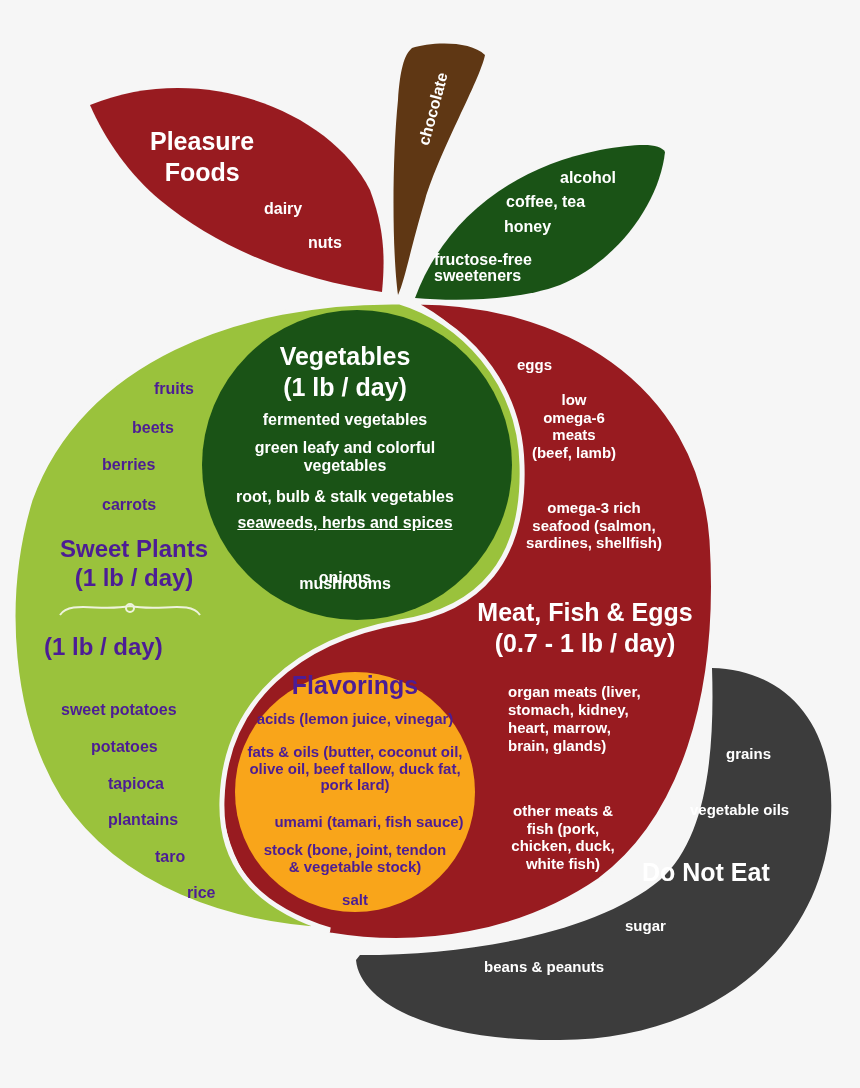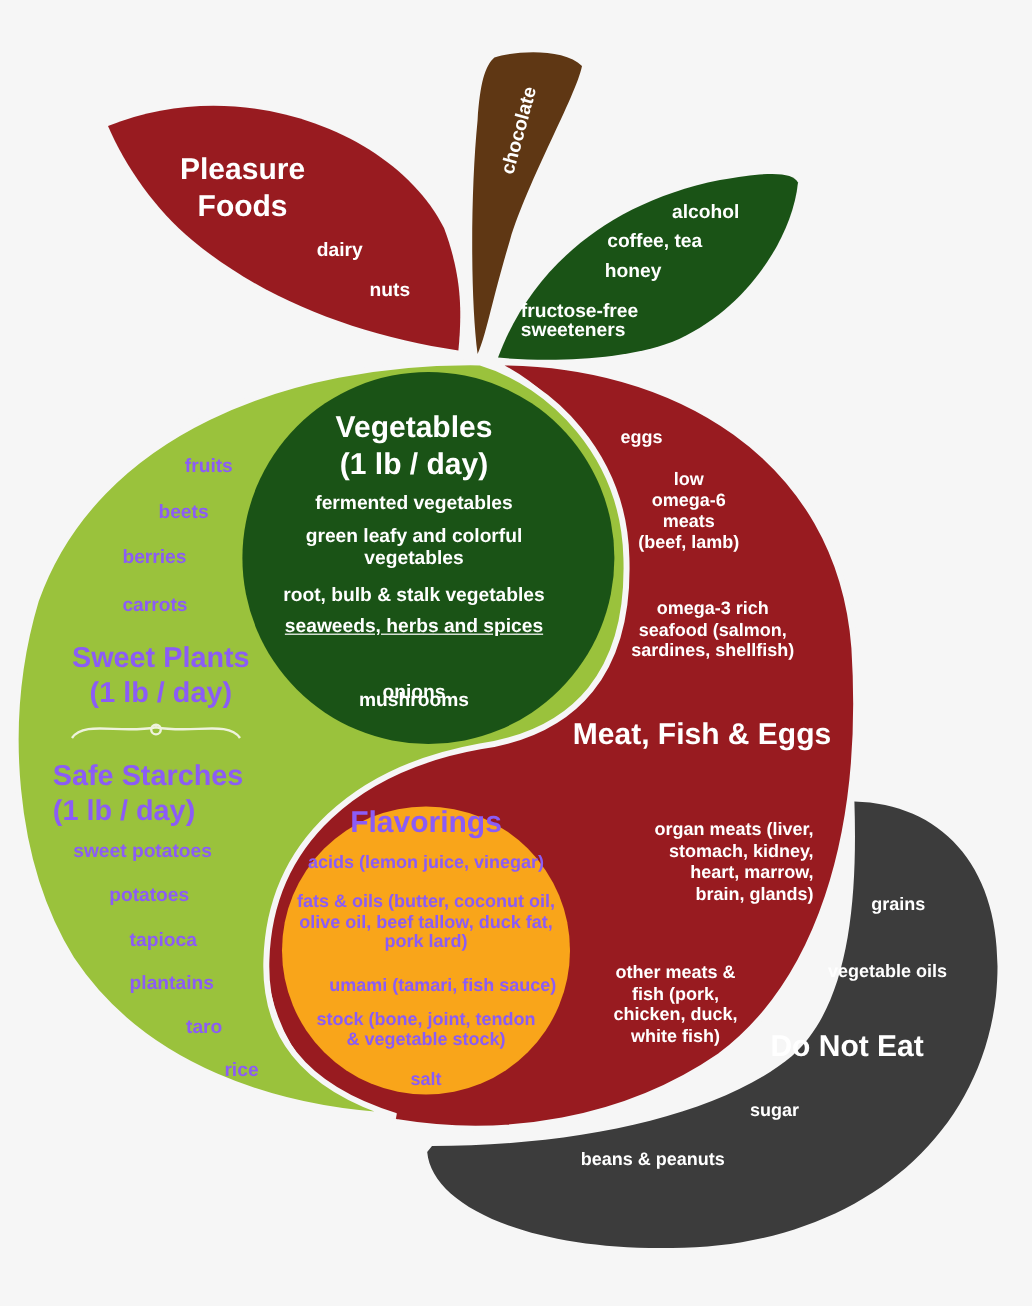--- a/index.html
+++ b/index.html
@@ -1,21 +1,21 @@
 <!DOCTYPE html>
 <html><head>
 <meta charset="utf-8">
 <style>
   html, body { margin:0; padding:0; }
   body { width:860px; height:1088px; background:#f6f6f6; position:relative; overflow:hidden;
          font-family:"Liberation Sans", "DejaVu Sans", sans-serif; }
   svg.shapes { position:absolute; left:0; top:0; }
   .lbl { position:absolute; font-weight:bold; text-align:center; white-space:nowrap; line-height:1.12; }
   .w { color:#ffffff; }
-  .k { color:#8b5cf6; }
+  .k { color:#4c1d95; }
   .t16 { font-size:16px; }
   .t15 { font-size:15px; }
   .big { font-size:25px; line-height:1.22; }
   .mid { font-size:24px; line-height:1.2; }
   .ml { white-space:pre-line; }
 </style>
 </head>
 <body>
 
 <svg class="shapes" width="860" height="1088" viewBox="0 0 860 1088">
@@ -70,42 +70,42 @@
 <div class="lbl k t16" style="left:154px;top:380px;">fruits</div>
 <div class="lbl k t16" style="left:132px;top:419px;">beets</div>
 <div class="lbl k t16" style="left:102px;top:456px;">berries</div>
 <div class="lbl k t16" style="left:89px;top:496px;margin-left:13px;">carrots</div>
 <div class="lbl k" style="left:46px;width:176px;top:535px;">
   <div class="mid">Sweet Plants</div>
   <div class="mid">(1 lb / day)</div>
 </div>
 
 <div class="lbl k" style="left:44px;top:633px;text-align:left;">
-  <div class="mid">Safe Starches</div>
   <div class="mid">(1 lb / day)</div>
 </div>
 <div class="lbl k t16" style="left:61px;top:701px;">sweet potatoes</div>
 <div class="lbl k t16" style="left:91px;top:738px;">potatoes</div>
 <div class="lbl k t16" style="left:108px;top:775px;">tapioca</div>
 <div class="lbl k t16" style="left:108px;top:811px;text-align:center;">plantains</div>
 <div class="lbl k t16" style="left:155px;top:848px;">taro</div>
 <div class="lbl k t16" style="left:187px;top:884px;">rice</div>
 
 <div class="lbl w t15" style="left:517px;top:357px;">eggs</div>
 <div class="lbl w t15 ml" style="left:520px;width:108px;top:391px;line-height:1.18;">low
 omega-6
 meats
 (beef, lamb)</div>
 <div class="lbl w t15 ml" style="left:514px;width:160px;top:499px;line-height:1.18;">omega-3 rich
 seafood (salmon,
 sardines, shellfish)</div>
 <div class="lbl w" style="left:460px;width:250px;top:597px;">
   <div class="big">Meat, Fish &amp; Eggs</div>
+  <div class="big">(0.7 - 1 lb / day)</div>
 </div>
-<div class="lbl w t15 ml" style="left:508px;width:170px;top:683px;line-height:1.2;text-align:right;">organ meats (liver,
+<div class="lbl w t15 ml" style="left:508px;width:170px;top:683px;line-height:1.2;text-align:left;">organ meats (liver,
 stomach, kidney,
 heart, marrow,
 brain, glands)</div>
 <div class="lbl w t15 ml" style="left:478px;width:170px;top:802px;line-height:1.18;">other meats &amp;
 fish (pork,
 chicken, duck,
 white fish)</div>
 
 <div class="lbl k big" style="left:235px;width:240px;top:670px;">Flavorings</div>
 <div class="lbl k t15" style="left:235px;width:240px;top:711px;">acids (lemon juice, vinegar)</div>

